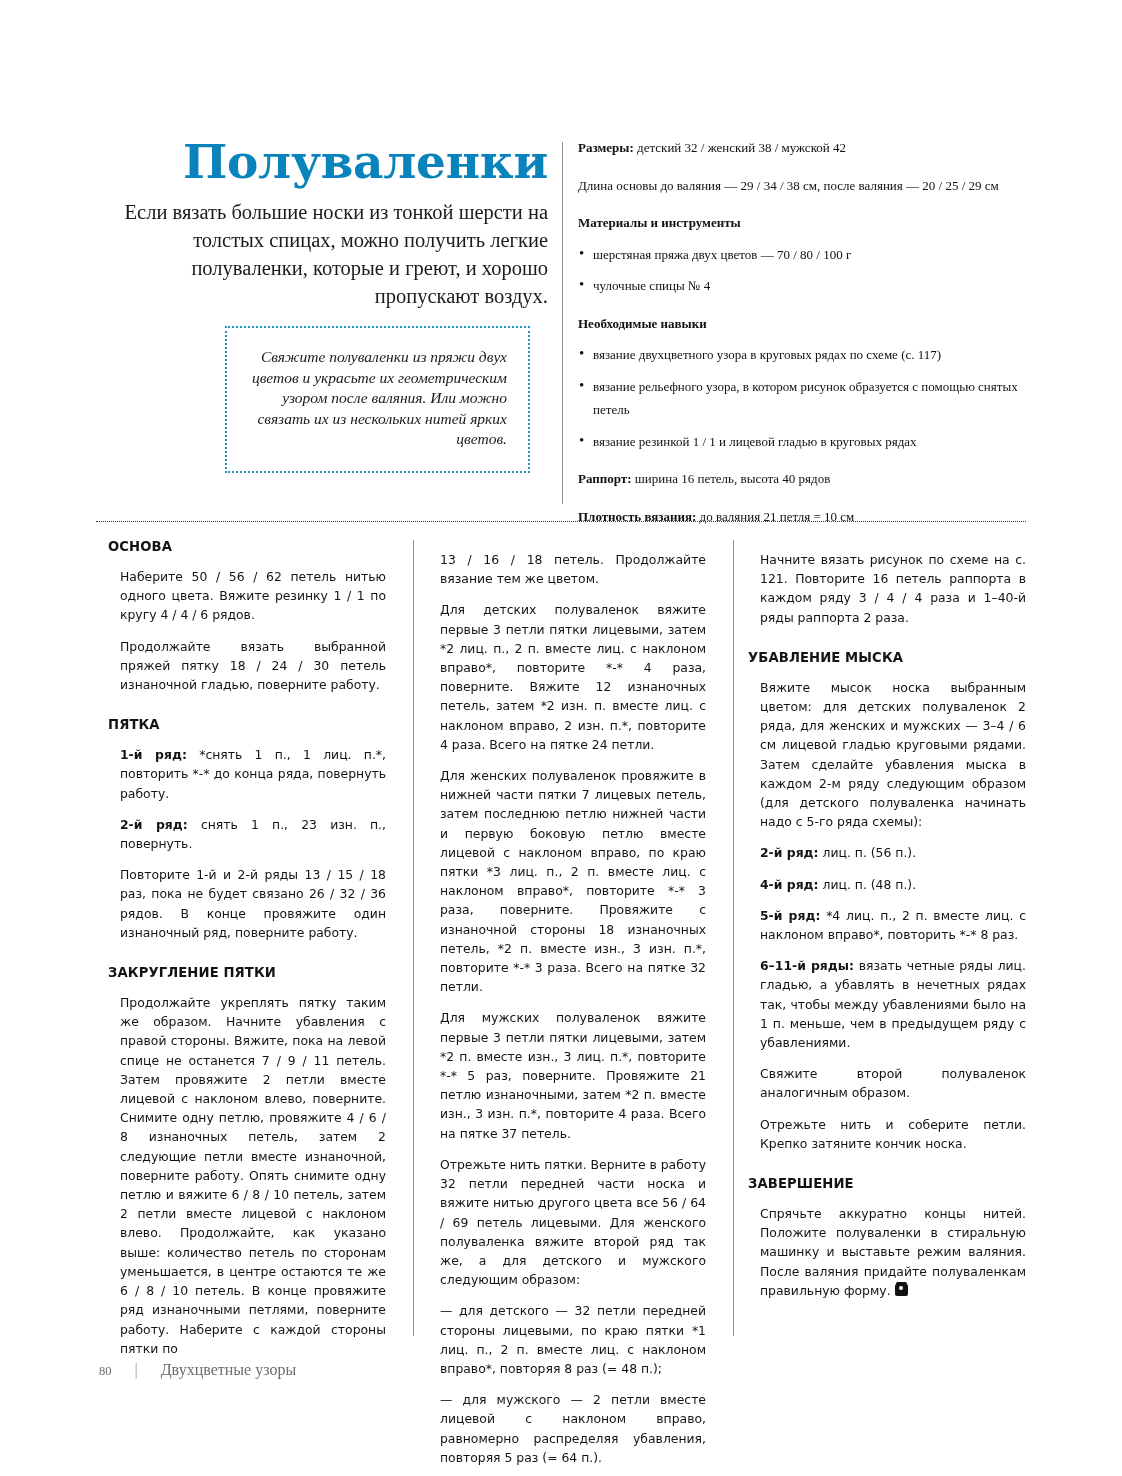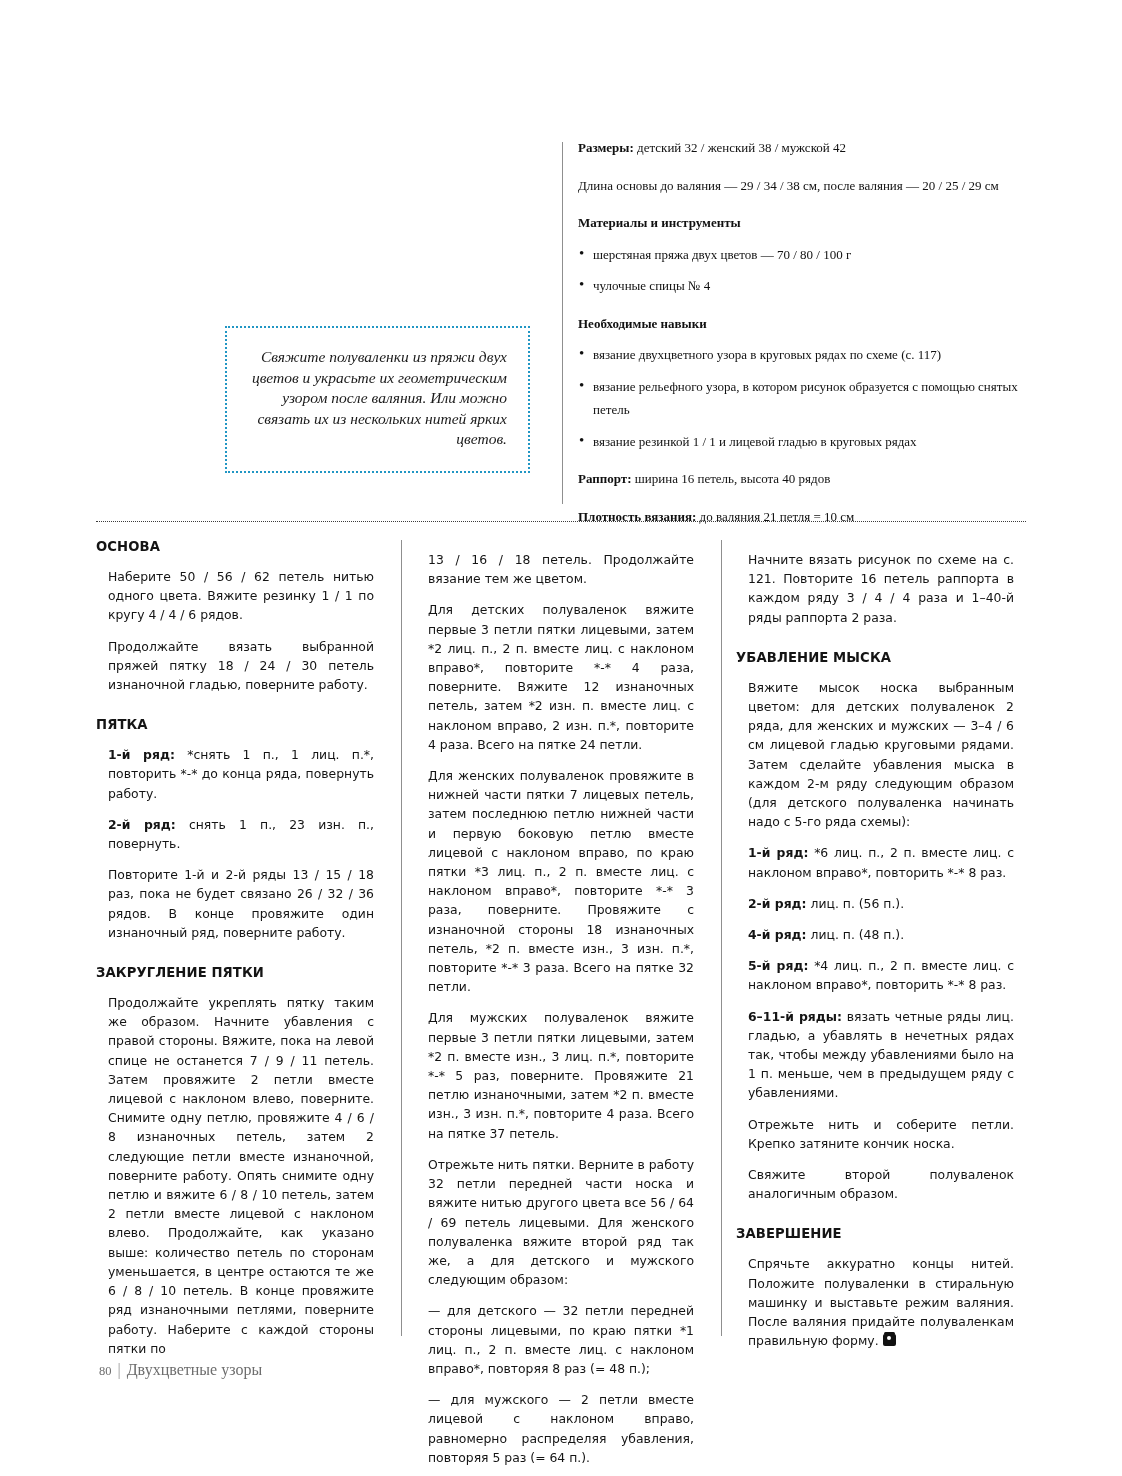--- a/index.html
+++ b/index.html
@@ -94,21 +94,21 @@
   .hrule{
     position:absolute;
     left:96px; top:521px; width:930px;
     border-top:1px dotted #3b3b3b;
     height:0;
   }
 
   
   .cols{
     position:absolute;
-    left:96px; top:538px; width:930px; height:800px;
+    left:108px; top:538px; width:930px; height:800px;
   }
   .col{
     position:absolute;
     top:0;
     font-family:"DejaVu Sans","Liberation Sans",sans-serif;
     font-size:12.4px;
     line-height:19.2px;
     color:#141414;
     text-align:justify;
   }
@@ -139,21 +139,21 @@
 
   
   .footer{
     position:absolute;
     left:99px; top:1361px;
     font-family:"Liberation Serif","DejaVu Serif",serif;
     font-size:16px;
     color:#6d6d6d;
     display:flex;
     align-items:baseline;
-    gap:6px;
+    gap:23px;
   }
   .footer .pagenum{font-size:12.5px;}
   .footer .sep{color:#9a9a9a;}
   .endmark{
     display:inline-block;
     width:13px;height:12px;
     background:#111;
     border-radius:2px;
     position:relative;
     top:1px;
@@ -173,20 +173,24 @@
     border-radius:2px;
   }
 </style>
 </head>
 <body>
 
 <div class="page">
 
   <div class="header">
 
+    <div class="hdr-left">
+      <h1 class="title">Полуваленки</h1>
+      <p class="lede">Если вязать большие носки из тонкой шерсти на толстых спицах, можно получить легкие полуваленки, которые и греют, и хорошо пропускают воздух.</p>
+    </div>
 
     <div class="callout">
       <p>Свяжите полуваленки из пряжи двух цветов и украсьте их геометрическим узором после валяния. Или можно связать их из нескольких нитей ярких цветов.</p>
     </div>
 
     <div class="hdr-divider"></div>
 
     <div class="hdr-right">
       <p><b>Размеры:</b><span> детский 32 / женский 38 / мужской 42</span></p>
 
@@ -241,28 +245,27 @@
       <p>—  для детского — 32 петли передней стороны лицевыми, по краю пятки *1 лиц. п., 2 п. вместе лиц. с наклоном вправо*, повторяя 8 раз (= 48 п.);</p>
       <p>—  для мужского — 2 петли вместе лицевой с наклоном вправо, равномерно распределяя убавления, повторяя 5 раз (= 64 п.).</p>
     </div>
 
     <div class="col col3">
       <p>Начните вязать рисунок по схеме на с. 121. Повторите 16 петель раппорта в каждом ряду 3 / 4 / 4 раза и 1–40-й ряды раппорта 2 раза.</p>
 
       <h3 class="spaced">УБАВЛЕНИЕ МЫСКА</h3>
       <p>Вяжите мысок носка выбранным цветом: для детских полуваленок 2 ряда, для женских и мужских — 3–4 / 6 см лицевой гладью круговыми рядами. Затем сделайте убавления мыска в каждом 2-м ряду следующим образом (для детского полуваленка начинать надо с 5-го ряда схемы):</p>
 
-      <p><b>1-й ряд:</b><span> *6 лиц. п., 2 п. вместе лиц. с наклоном вправо*, повторить *-* 8 раз.</span></p>
       <p><b>2-й ряд:</b><span> лиц. п. (56 п.).</span></p>
       <p><b>4-й ряд:</b><span> лиц. п. (48 п.).</span></p>
       <p><b>5-й ряд:</b><span> *4 лиц. п., 2 п. вместе лиц. с наклоном вправо*, повторить *-* 8 раз.</span></p>
       <p><b>6–11-й ряды:</b><span> вязать четные ряды лиц. гладью, а убавлять в нечетных рядах так, чтобы между убавлениями было на 1 п. меньше, чем в предыдущем ряду с убавлениями.</span></p>
 
+      <p>Свяжите второй полуваленок аналогичным образом.</p>
       <p>Отрежьте нить и соберите петли. Крепко затяните кончик носка.</p>
-      <p>Свяжите второй полуваленок аналогичным образом.</p>
 
       <h3 class="spaced">ЗАВЕРШЕНИЕ</h3>
       <p><span>Спрячьте аккуратно концы нитей. Положите полуваленки в стиральную машинку и выставьте режим валяния. После валяния придайте полуваленкам правильную форму.</span><span class="endmark"></span></p>
     </div>
   </div>
 
   <div class="footer">
     <span class="pagenum">80</span>
     <span class="sep">|</span>
     <span>Двухцветные узоры</span>

